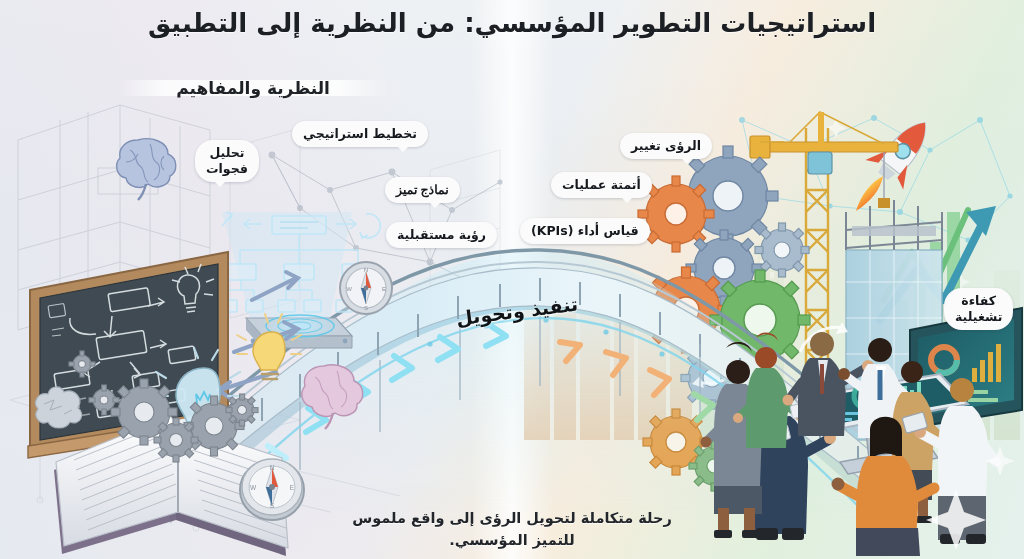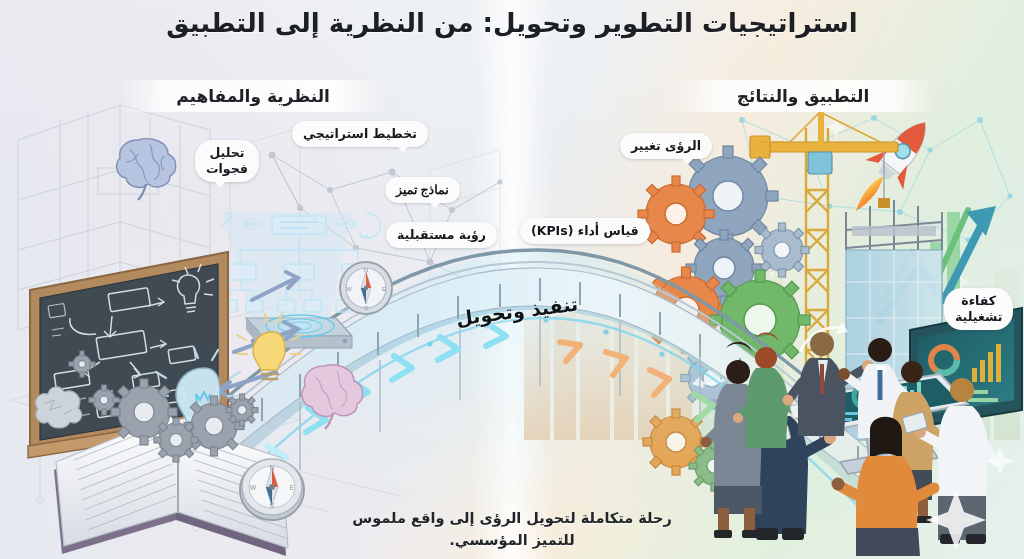--- a/index.html
+++ b/index.html
@@ -23,21 +23,21 @@
 
   
   .title{
     position:absolute;top:8px;left:0;right:0;text-align:center;
     font-size:26px;font-weight:700;color:#1c1f23;letter-spacing:0;
     text-shadow:0 1px 0 rgba(255,255,255,.7);
   }
 
   
   .band{
-    position:absolute;top:80px;height:32px;display:flex;align-items:center;justify-content:center;
+    position:absolute;top:80px;height:16px;display:flex;align-items:center;justify-content:center;
     font-size:17px;font-weight:700;color:#1e2227;
     background:linear-gradient(90deg, rgba(255,255,255,0) 0%, rgba(255,255,255,.82) 18%, rgba(255,255,255,.86) 82%, rgba(255,255,255,0) 100%);
     border-radius:4px;
   }
   .band.left{left:118px;width:270px;}
   .band.right{left:668px;width:270px;}
 
   
   .pill{
     position:absolute;background:#fbfbfc;color:#15181c;
@@ -938,32 +938,32 @@
         <path d="M856 528 L918 528 L920 556 L856 556 Z" fill="#41495a"></path>
       </g>
     </g>
 
     <g fill="#ffffff" opacity=".85">
       <path d="M956 490 l8 22 22 8 -22 8 -8 22 -8 -22 -22 -8 22 -8 z"></path>
       <path d="M1000 446 l4 11 11 4 -11 4 -4 11 -4 -11 -11 -4 11 -4 z" opacity=".7"></path>
     </g>
   </svg>
 
-  <div class="title">استراتيجيات التطوير وتحويل: من النظرية إلى التطبيق</div>
+  <div class="title">استراتيجيات التطوير المؤسسي: من النظرية إلى التطبيق</div>
 
   <div class="band left">النظرية والمفاهيم</div>
-  <div class="band right">التطبيق والنتائج</div>
 
   <div class="pill" style="left:195px;top:140px;">تحليل
 فجوات</div>
   <div class="pill tail-r" style="left:292px;top:121px;">تخطيط استراتيجي</div>
   <div class="pill tail-r" style="left:385px;top:177px;font-family:Liberation Serif, serif;">نماذج تميز</div>
   <div class="pill tail-none" style="left:386px;top:222px;">رؤية مستقبلية</div>
 
   <div class="pill tail-r" style="left:620px;top:133px;">الرؤى تغيير</div>
+  <div class="pill tail-r" style="left:551px;top:172px;">أتمتة عمليات</div>
   <div class="pill tail-none" style="left:520px;top:218px;">قياس أداء (KPIs)</div>
   <div class="pill tail-none" style="left:944px;top:288px;">كفاءة
 تشغيلية</div>
 
   <div class="bridge-label">تنفيذ وتحويل</div>
 
   <div class="caption">رحلة متكاملة لتحويل الرؤى إلى واقع ملموس للتميز المؤسسي.</div>
 
 </div>
 

